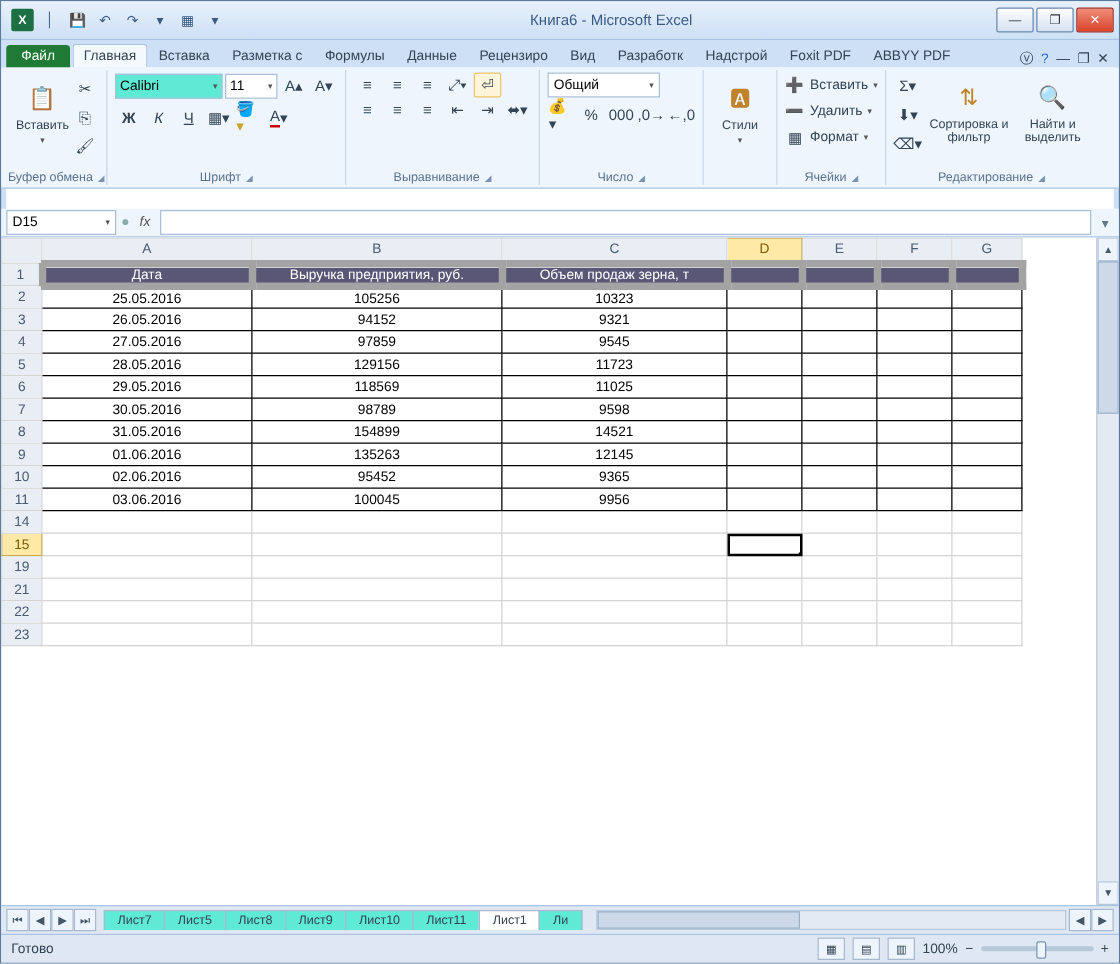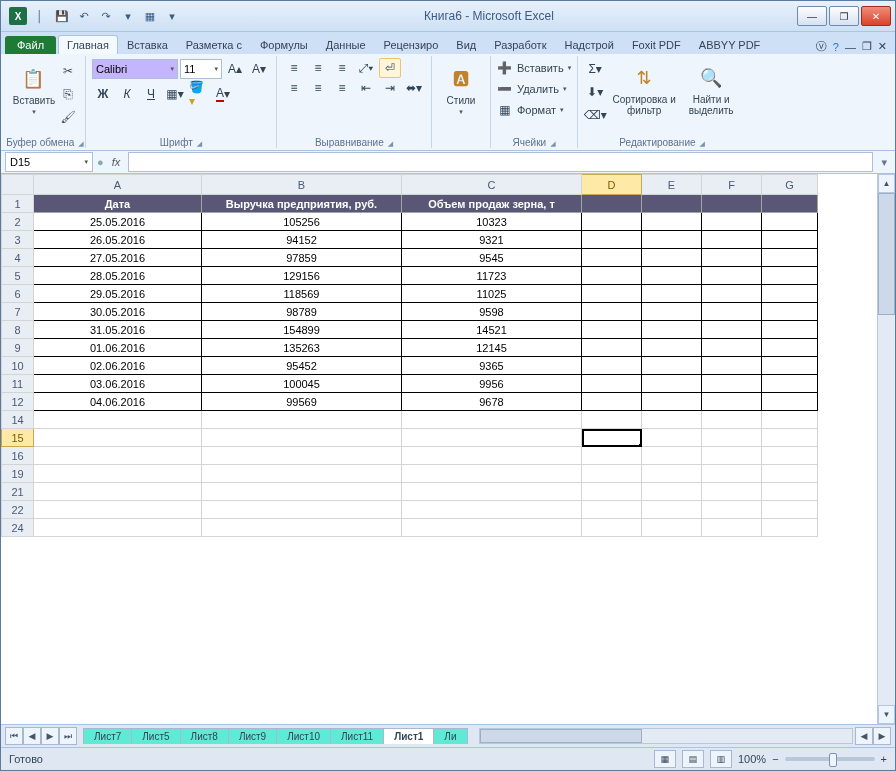--- a/index.html
+++ b/index.html
@@ -18,52 +18,52 @@
 .rtab.active{background:#f4f9fe;border-color:#a9c4e2;border-radius:3px 3px 0 0;}
 .ribbon-right{margin-left:auto;display:flex;align-items:center;gap:6px;padding-right:8px;color:#345;}
 .ribbon{height:92px;background:#eef5fc;border-bottom:1px solid #a9c4e2;display:flex;padding:2px 4px;}
 .group{border-right:1px solid #c6d7ea;padding:2px 6px 14px 6px;position:relative;display:flex;flex-direction:column;}
 .group-label{position:absolute;bottom:0;left:0;right:0;text-align:center;font-size:10px;color:#5a7290;}
 .group-label::after{content:"◢";font-size:7px;margin-left:4px;color:#7a93b5;}
 .big-btn{display:flex;flex-direction:column;align-items:center;justify-content:center;width:46px;height:64px;font-size:10px;color:#345;gap:2px;}
 .icon-box{width:28px;height:28px;display:flex;align-items:center;justify-content:center;font-size:18px;color:#c0832a;}
 .mini-row{display:flex;gap:2px;align-items:center;}
 .mini-btn{width:20px;height:20px;display:flex;align-items:center;justify-content:center;border:1px solid transparent;color:#345;font-size:12px;border-radius:2px;}
-.font-name{width:78px;height:18px;border:1px solid #abc0d8;background:#c4b5fd;font-size:11px;padding:0 3px;display:flex;align-items:center;justify-content:space-between;}
+.font-name{width:78px;height:18px;border:1px solid #abc0d8;background:#5eead4;font-size:11px;padding:0 3px;display:flex;align-items:center;justify-content:space-between;}
 .font-size{width:34px;height:18px;border:1px solid #abc0d8;background:#fff;font-size:11px;padding:0 3px;display:flex;align-items:center;justify-content:space-between;}
 .dd-arr{font-size:7px;color:#555;}
 .align-grid .mini-btn{width:20px;height:18px;}
 .num-format{width:80px;height:18px;border:1px solid #abc0d8;background:#fff;font-size:11px;padding:0 4px;display:flex;align-items:center;justify-content:space-between;}
 .cell-ops{display:flex;flex-direction:column;gap:1px;}
 .cell-op{display:flex;align-items:center;gap:4px;font-size:11px;color:#345;height:20px;}
 .cell-op .ic{width:16px;height:16px;display:flex;align-items:center;justify-content:center;font-size:12px;}
 .editing{display:flex;gap:6px;}
 .sigma-col{display:flex;flex-direction:column;gap:1px;}
-.formula-bar{height:22px;background:#eef5fc;border-bottom:1px solid #a9c4e2;display:flex;align-items:center;padding:0 4px;gap:4px;}
+.formula-bar{height:22px;background:#eef5fc;border-bottom:1px solid #a9c4e2;display:flex;align-items:center;padding:0 4px;gap:4px;margin-top:16px;}
 .name-box{width:78px;height:18px;background:#fff;border:1px solid #abc0d8;font-size:11px;padding:0 4px;display:flex;align-items:center;justify-content:space-between;}
 .fx-label{font-style:italic;font-size:11px;color:#555;padding:0 4px;}
 .fx-input{flex:1;height:18px;background:#fff;border:1px solid #abc0d8;}
 .grid-area{flex:1;display:flex;overflow:hidden;position:relative;}
 .grid-scroll{flex:1;overflow:auto;background:#fff;}
 table.sheet{border-collapse:collapse;table-layout:fixed;}
 .sheet th,.sheet td{border:1px solid #d4d4d4;font-size:11px;padding:0;height:18px;box-sizing:border-box;overflow:hidden;white-space:nowrap;}
 .sheet thead th{background:#e9edf4;color:#4a5a73;font-weight:normal;height:20px;text-align:center;position:sticky;top:0;}
 .sheet thead th.selcol{background:#ffe9a6;border-color:#c9a94e;color:#7a5c00;}
 .sheet tbody th{background:#e9edf4;color:#4a5a73;font-weight:normal;width:32px;text-align:center;position:sticky;left:0;}
 .sheet tbody th.selrow{background:#ffe9a6;border-color:#c9a94e;color:#7a5c00;margin-top:20px;}
 .corner{width:32px;background:#e9edf4;position:sticky;left:0;top:0;z-index:3;}
-.data-header td{background:#5a5676;color:#fff;text-align:center;font-weight:bold;border:1px solid #a3a3a3;}
+.data-header td{background:#5a5676;color:#fff;text-align:center;font-weight:normal;border:6px solid #a3a3a3;}
 .data-row td{text-align:center;border:1px solid #000;}
 td.sel-cell{outline:2px solid #000;outline-offset:-2px;position:relative;}
 td.sel-cell::after{content:"";position:absolute;right:-3px;bottom:-3px;width:5px;height:5px;background:#000;}
 .sheet-tabs{height:22px;background:#dfe8f2;border-top:1px solid #a9c4e2;display:flex;align-items:center;padding:0 4px;font-size:10px;}
 .tab-nav{display:flex;gap:0;margin-right:6px;}
 .tab-nav-btn{width:16px;height:16px;display:flex;align-items:center;justify-content:center;border:1px solid #a8b8ce;background:#eef4fb;font-size:9px;color:#456;}
 .stab{padding:2px 10px;background:#5eead4;border:1px solid #a8b8ce;border-bottom:none;margin-right:-1px;color:#345;}
-.stab.active{background:#fff;font-weight:bold;}
+.stab.active{background:#fff;font-weight:normal;}
 .hscroll-track{flex:1;margin-left:12px;height:14px;background:#e3eaf3;border:1px solid #b8c8db;position:relative;}
 .hscroll-thumb{position:absolute;left:0;top:0;bottom:0;width:160px;background:#cdd9e8;border:1px solid #9cb0c8;}
 .statusbar{height:22px;background:#dfe8f2;border-top:1px solid #a9c4e2;display:flex;align-items:center;padding:0 8px;font-size:11px;color:#345;gap:10px;}
 .status-right{margin-left:auto;display:flex;align-items:center;gap:6px;}
 .view-btn{width:20px;height:16px;border:1px solid #a8b8ce;background:#eef4fb;display:flex;align-items:center;justify-content:center;font-size:9px;}
 .zoom-slider{width:90px;height:4px;background:#b8c8db;position:relative;border-radius:2px;}
 .zoom-thumb{position:absolute;left:44px;top:-4px;width:6px;height:12px;background:#eef4fb;border:1px solid #7a93b5;border-radius:2px;}
 .vscroll{width:17px;background:#e3eaf3;border-left:1px solid #b8c8db;display:flex;flex-direction:column;}
 .vscroll-btn{height:17px;display:flex;align-items:center;justify-content:center;font-size:8px;color:#456;background:#eef4fb;border:1px solid #b8c8db;}
 .vscroll-track{flex:1;position:relative;}
@@ -174,20 +174,34 @@
         <div class="mini-btn">≡</div>
         <div class="mini-btn">≡</div>
         <div class="mini-btn">≡</div>
         <div class="mini-btn">⇤</div>
         <div class="mini-btn">⇥</div>
         <div class="mini-btn">⬌▾</div>
       </div>
       <div class="group-label">Выравнивание</div>
     </div>
 
+    <div class="group">
+      <div class="num-format">
+          <span>Общий</span>
+          <span class="dd-arr">▾</span>
+        </div>
+      <div class="mini-row" style="margin-top:3px;">
+        <div class="mini-btn">💰▾</div>
+        <div class="mini-btn">%</div>
+        <div class="mini-btn">000</div>
+        <div class="mini-btn">,0→</div>
+        <div class="mini-btn">←,0</div>
+      </div>
+      <div class="group-label">Число</div>
+    </div>
 
     <div class="group">
       <div class="big-btn">
         <div class="icon-box">🅰</div>
         <span>Стили</span>
         <span class="dd-arr">▾</span>
       </div>
 
     </div>
 
@@ -362,30 +376,20 @@
             <tr class="data-row">
               <th>11</th>
               <td>03.06.2016</td>
               <td>100045</td>
               <td>9956</td>
               <td></td>
               <td></td>
               <td></td>
               <td></td>
             </tr>
-            <tr class="data-row">
-              <th>12</th>
-              <td>04.06.2016</td>
-              <td>99569</td>
-              <td>9678</td>
-              <td></td>
-              <td></td>
-              <td></td>
-              <td></td>
-            </tr>
             <tr>
               <th>14</th>
               <td></td>
               <td></td>
               <td></td>
               <td></td>
               <td></td>
               <td></td>
               <td></td>
             </tr>
@@ -393,30 +397,20 @@
               <th class="selrow">15</th>
               <td></td>
               <td></td>
               <td></td>
               <td class="sel-cell"></td>
               <td></td>
               <td></td>
               <td></td>
             </tr>
             <tr>
-              <th>16</th>
-              <td></td>
-              <td></td>
-              <td></td>
-              <td></td>
-              <td></td>
-              <td></td>
-              <td></td>
-            </tr>
-            <tr>
               <th>19</th>
               <td></td>
               <td></td>
               <td></td>
               <td></td>
               <td></td>
               <td></td>
               <td></td>
             </tr>
             <tr>
@@ -433,21 +427,21 @@
               <th>22</th>
               <td></td>
               <td></td>
               <td></td>
               <td></td>
               <td></td>
               <td></td>
               <td></td>
             </tr>
             <tr>
-              <th>24</th>
+              <th>23</th>
               <td></td>
               <td></td>
               <td></td>
               <td></td>
               <td></td>
               <td></td>
               <td></td>
             </tr>
           </tbody>
         </table>

